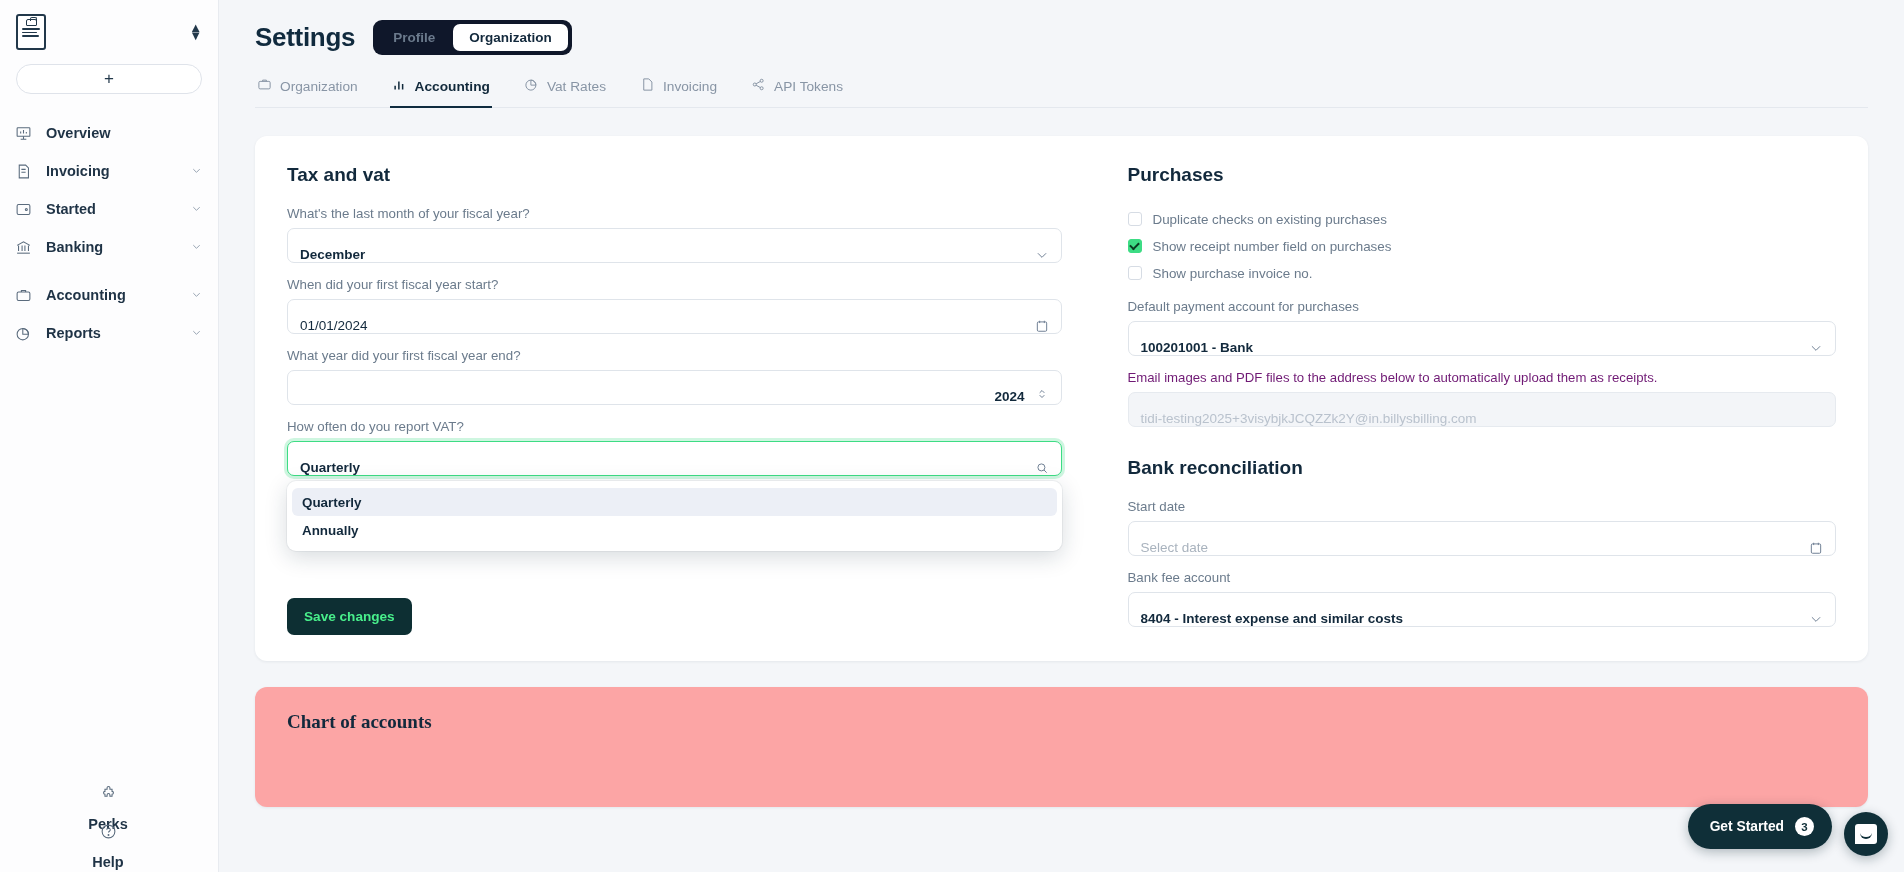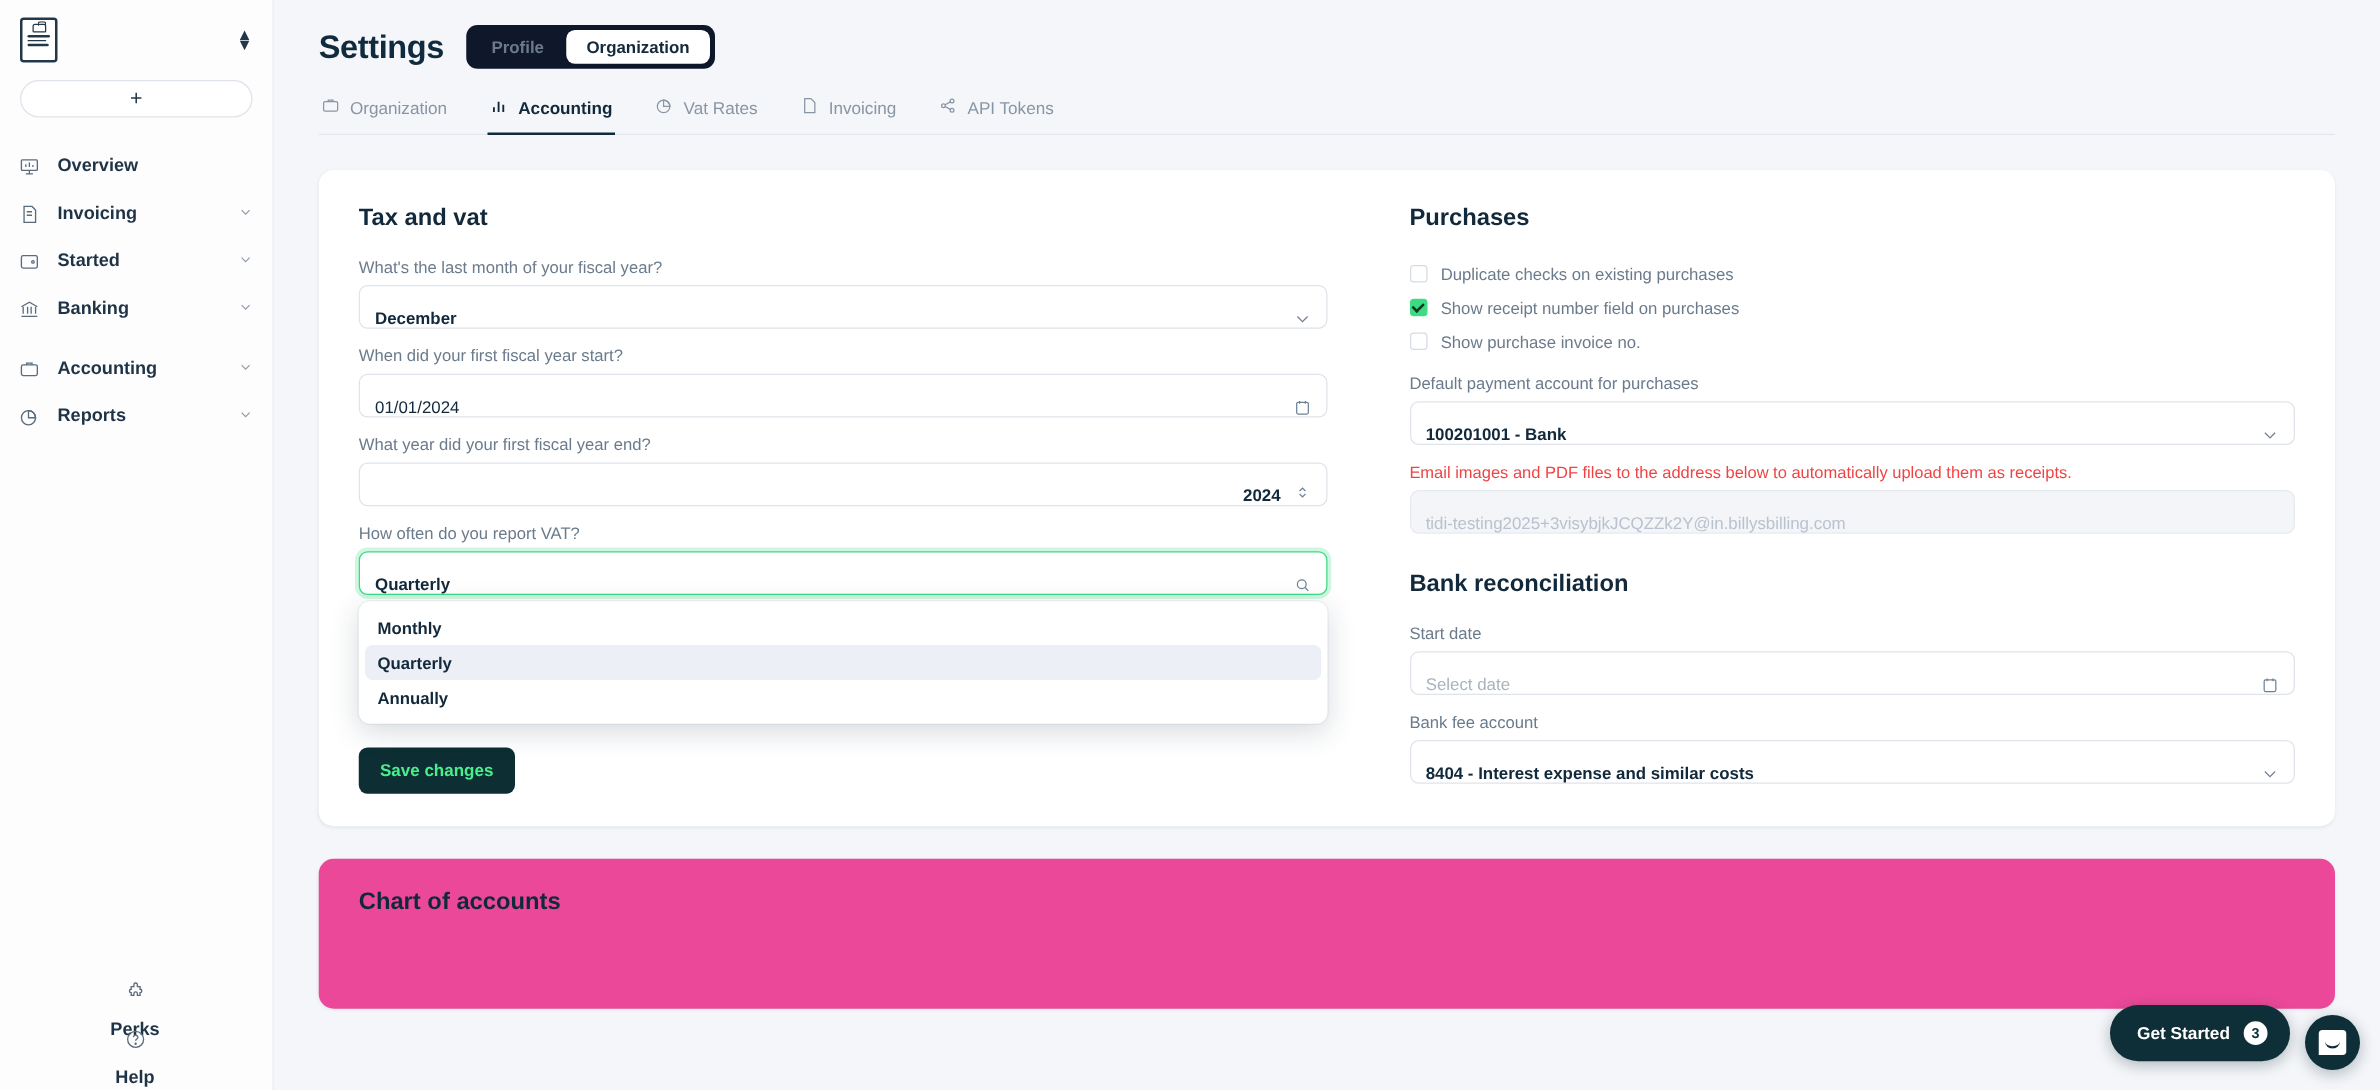--- a/index.html
+++ b/index.html
@@ -144,33 +144,33 @@
   .cb-row { display:flex; align-items:center; gap:11px; height: 26px; margin-bottom: 1px; cursor:pointer;}
   .cb {
     width:14px;height:14px;border-radius:3px;border:1px solid #d6dce4;background:#fff;
     flex:0 0 14px; display:flex;align-items:center;justify-content:center;
   }
   .cb.checked { background:#3ddc84; border-color:#3ddc84; }
   .cb.checked:after{ content:""; width:7px;height:4px;border-left:2px solid #0b3b22;border-bottom:2px solid #0b3b22;
     transform: rotate(-45deg); margin-top:-2px;}
   .cb-label { font-size:13.4px; color:#6b7b8c; }
 
-  .helper { font-size:13.2px; color:#ef4444; margin-bottom:7px; }
+  .helper { font-size:13.2px; color:#701a75; margin-bottom:7px; }
 
   .save-btn {
     position:absolute; left: 32px; bottom: 26px;
     background:#0d2f33; color:#48ef8b; font-weight:bold; font-size:13.6px;
     border:none; border-radius:7px; padding: 11px 17px; cursor:pointer;
     font-family:"Liberation Sans", sans-serif;
   }
 
   .card2 {
-    background:#ec4899; border-radius: 12px; margin: 26px 36px 0 36px;
+    background:#fca5a5; border-radius: 12px; margin: 26px 36px 0 36px;
     box-shadow: 0 1px 3px rgba(16,40,60,.07);
-    padding: 24px 32px; height: 120px;
+    padding: 24px 32px; height: 120px; font-family: Liberation Serif, serif;
   }
 
   
   .get-started {
     position:absolute; right: 72px; bottom: 23px;
     background:#0f2f38; color:#fff; border-radius:24px;
     display:flex; align-items:center; gap:11px;
     padding: 13px 18px 13px 22px; font-size:13.8px; font-weight:bold; cursor:pointer;
     box-shadow:0 3px 12px rgba(10,35,45,.3);
   }
@@ -426,23 +426,20 @@
           <span>Quarterly</span>
           <span class="right-ico">
             <svg viewBox="0 0 24 24">
                 <circle cx="11" cy="11" r="6"></circle>
                 <path d="M15.5 15.5L20 20"></path>
               </svg>
           </span>
         </div>
 
         <div class="dropdown">
-          <div class="dd-item">
-            <span>Monthly</span>
-          </div>
           <div class="dd-item selected">
             <span>Quarterly</span>
           </div>
           <div class="dd-item">
             <span>Annually</span>
           </div>
         </div>
       </div>
     </div>
 

